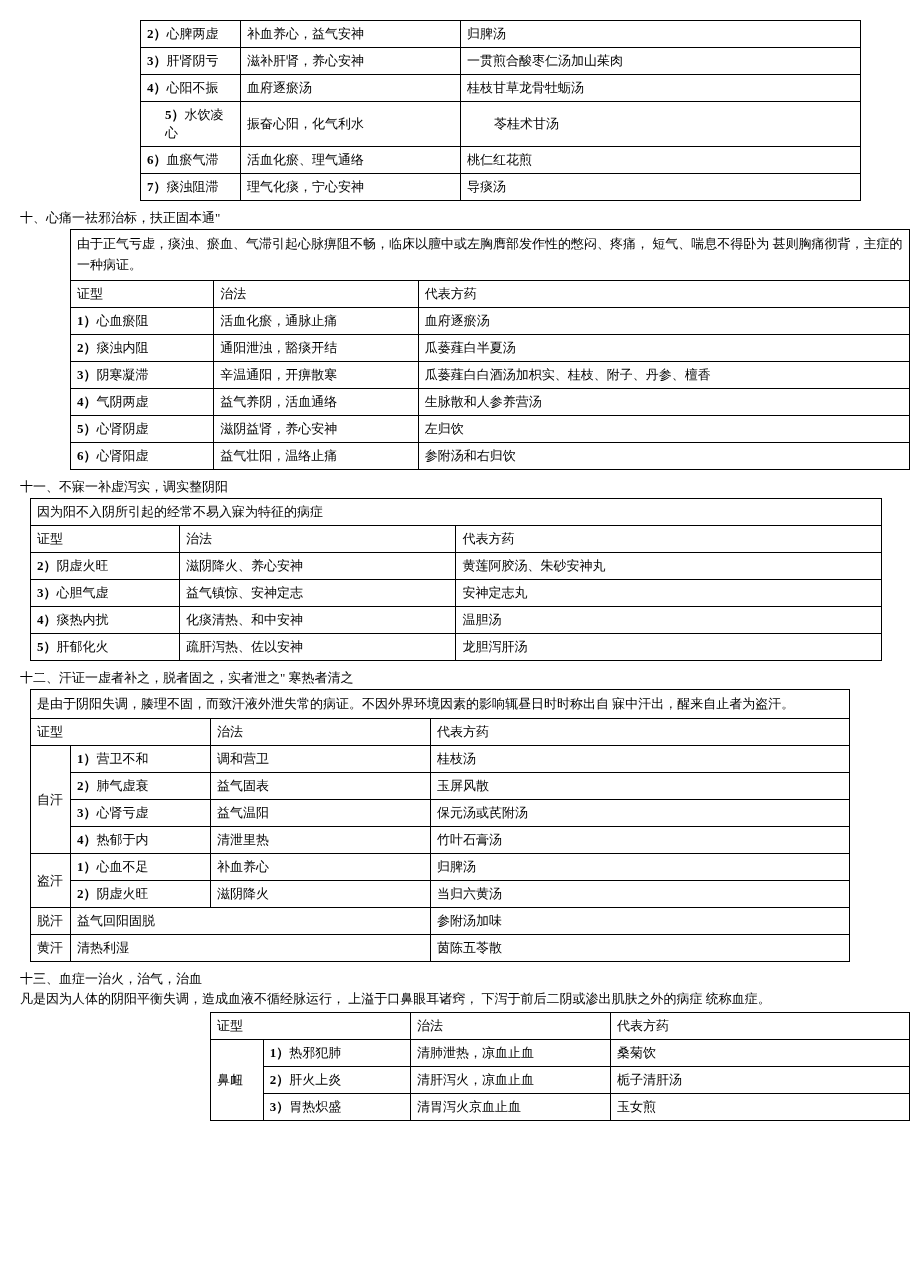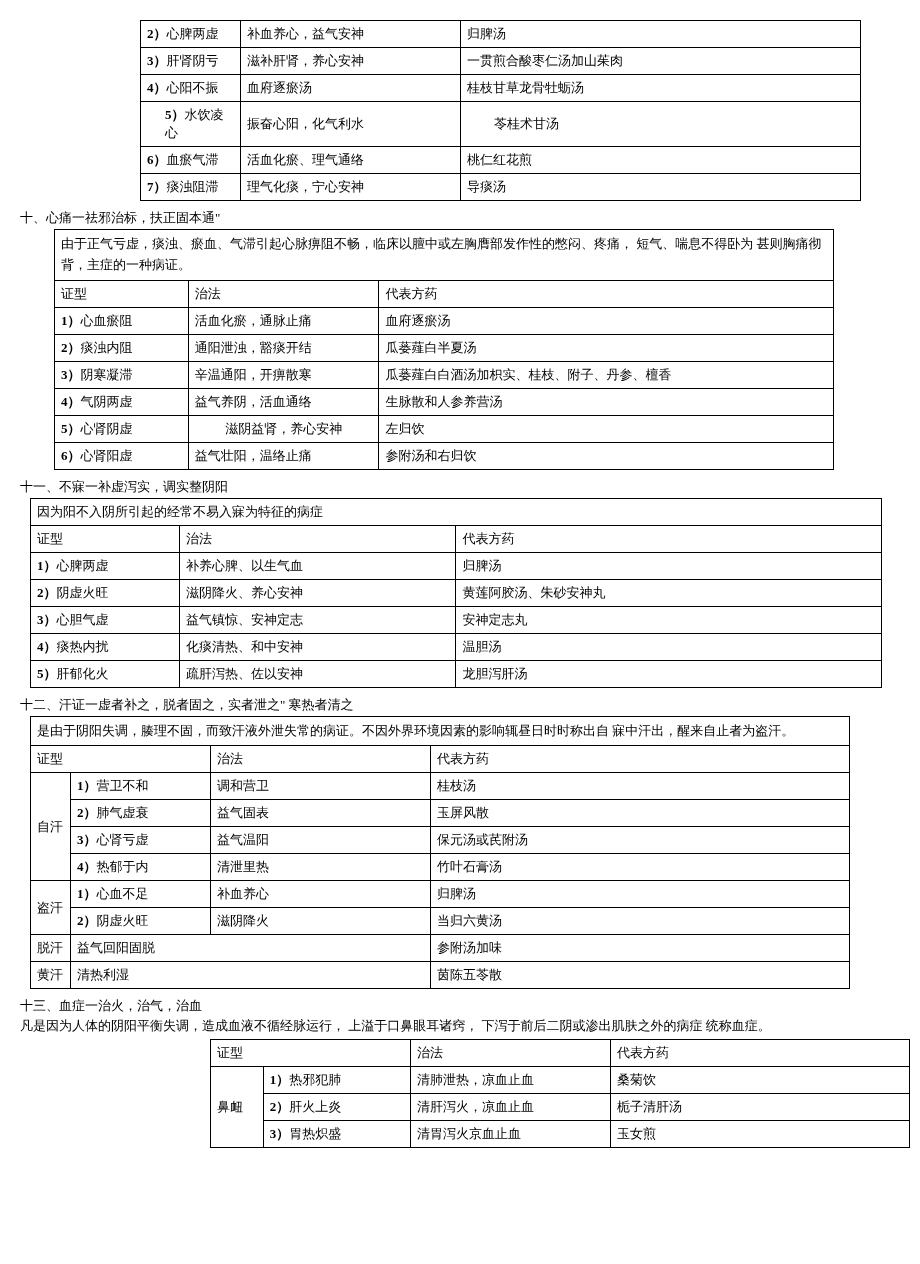--- a/index.html
+++ b/index.html
@@ -60,21 +60,21 @@
       </tr>
       <tr>
         <td style="width: 100px;"><span class="bold">7）</span>痰浊阻滞</td>
         <td style="width: 220px;">理气化痰，宁心安神</td>
         <td style="width: 400px;">导痰汤</td>
       </tr>
     </tbody>
 </table>
 
 <div class="heading">十、心痛一祛邪治标，扶正固本通"</div>
-<table style="margin-left:34px; width:780px">
+<table style="margin-left:50px; width:840px">
   <tbody>
     <tr>
         <td colspan="3" style="line-height:1.6">由于正气亏虚，痰浊、瘀血、气滞引起心脉痹阻不畅，临床以膻中或左胸膺部发作性的憋闷、疼痛，  短气、喘息不得卧为    甚则胸痛彻背，主症的一种病证。</td>
       </tr>
   </tbody>
   <tbody id="table10">
       <tr>
         <td style="width: 140px;">证型</td>
         <td style="width: 200px;">治法</td>
         <td style="width: 480px;">代表方药</td>
@@ -94,21 +94,21 @@
         <td style="width: 200px;">辛温通阳，开痹散寒</td>
         <td style="width: 480px;">瓜蒌薤白白酒汤加枳实、桂枝、附子、丹参、檀香</td>
       </tr>
       <tr>
         <td style="width: 140px;"><span class="bold">4）</span>气阴两虚</td>
         <td style="width: 200px;">益气养阴，活血通络</td>
         <td style="width: 480px;">生脉散和人参养营汤</td>
       </tr>
       <tr>
         <td style="width: 140px;"><span class="bold">5）</span>心肾阴虚</td>
-        <td style="width: 200px; text-align: center;">滋阴益肾，养心安神</td>
+        <td style="width: 200px;">滋阴益肾，养心安神</td>
         <td style="width: 480px;">左归饮</td>
       </tr>
       <tr>
         <td style="width: 140px;"><span class="bold">6）</span>心肾阳虚</td>
         <td style="width: 200px;">益气壮阳，温络止痛</td>
         <td style="width: 480px;">参附汤和右归饮</td>
       </tr>
     </tbody>
 </table>
 
@@ -117,25 +117,20 @@
   <tbody>
     <tr>
         <td colspan="3">因为阳不入阴所引起的经常不易入寐为特征的病症</td>
       </tr>
   </tbody>
   <tbody id="table11">
       <tr>
         <td style="width: 140px;">证型</td>
         <td style="width: 260px;">治法</td>
         <td style="width: 400px;">代表方药</td>
-      </tr>
-      <tr>
-        <td style="width: 140px;"><span class="bold">1）</span>心脾两虚</td>
-        <td style="width: 260px;">补养心脾、以生气血</td>
-        <td style="width: 400px;">归脾汤</td>
       </tr>
       <tr>
         <td style="width: 140px;"><span class="bold">2）</span>阴虚火旺</td>
         <td style="width: 260px;">滋阴降火、养心安神</td>
         <td style="width: 400px;">黄莲阿胶汤、朱砂安神丸</td>
       </tr>
       <tr>
         <td style="width: 140px;"><span class="bold">3）</span>心胆气虚</td>
         <td style="width: 260px;">益气镇惊、安神定志</td>
         <td style="width: 400px;">安神定志丸</td>

